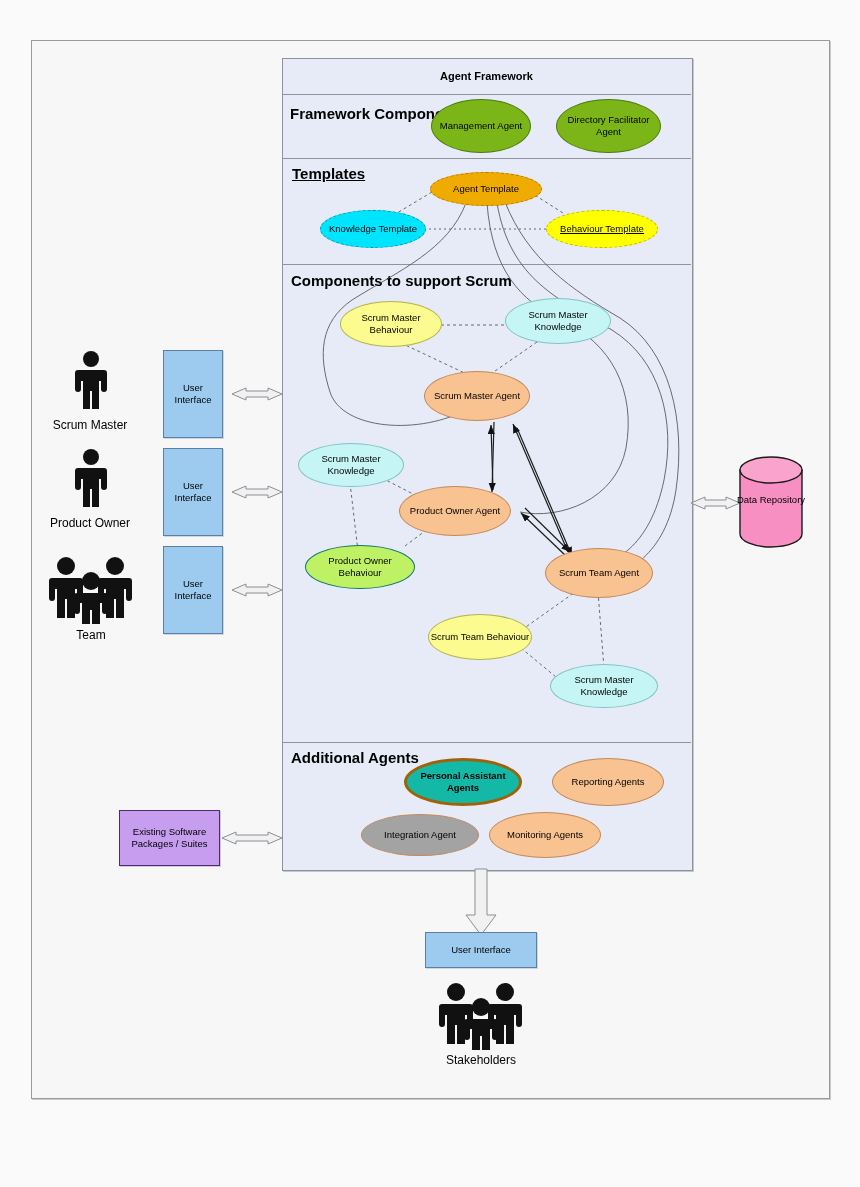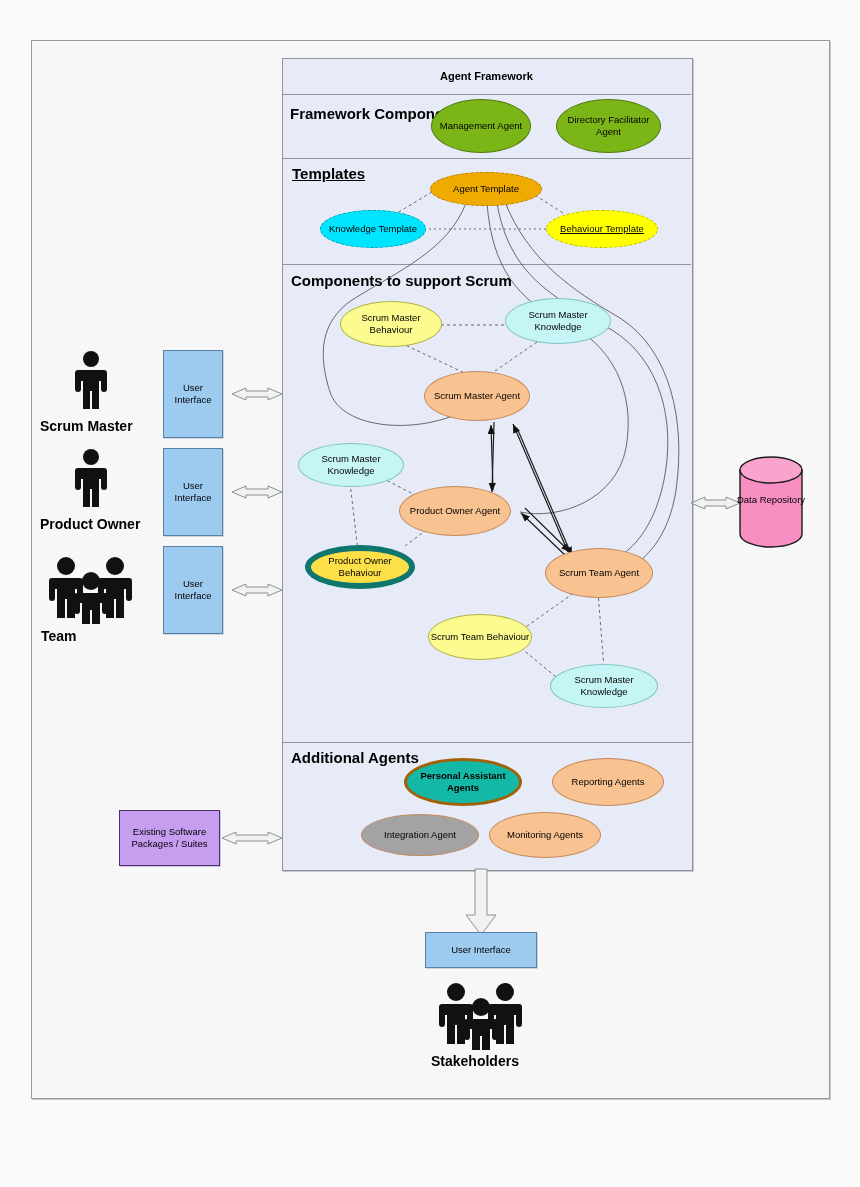--- a/index.html
+++ b/index.html
@@ -18,22 +18,22 @@
   .sec-label{position:absolute;font-size:15px;font-weight:bold;color:#000;
              white-space:nowrap;}
   svg.lines{position:absolute;left:0;top:0;width:860px;height:1187px;
             pointer-events:none;}
   .node{position:absolute;display:flex;align-items:center;justify-content:center;
         text-align:center;font-size:9.5px;line-height:12px;color:#000;
         box-sizing:border-box;}
   .ell{border-radius:50%;}
   .rect{border:1px solid #5a7fa8;box-shadow:1px 1px 0 #cfd6de;}
   .purple{border:1px solid #4b2d6b;box-shadow:1px 1px 0 #d2c6e0;}
-  .actor-label{position:absolute;font-size:14px;color:#000;
-               white-space:nowrap;font-weight:bold;}
+  .actor-label{position:absolute;font-size:12px;color:#000;text-align:center;
+               white-space:nowrap;}
   .person{position:absolute;}
   .db-label{position:absolute;display:flex;flex-direction:column;
             align-items:center;justify-content:center;font-size:9.5px;
             line-height:12px;color:#000;text-align:center;}
 </style>
 </head>
 <body>
 
 <div id="canvas">
 
@@ -155,22 +155,22 @@
     <span>Scrum Master Agent</span>
   </div>
   <div class="node ell" style="left:298px;top:443px;width:106px;height:44px;background:#c6f5f5;
               border:1px solid #7fc4c4;">
     <span>Scrum Master Knowledge</span>
   </div>
   <div class="node ell" style="left:399px;top:486px;width:112px;height:50px;background:#f8c291;
               border:1px solid #c3895a;">
     <span>Product Owner Agent</span>
   </div>
-  <div class="node ell" style="left:305px;top:545px;width:110px;height:44px;background:#fde047;
-              border:6px solid #0f766e;">
+  <div class="node ell" style="left:305px;top:545px;width:110px;height:44px;background:#bef264;
+              border:1px solid #0f766e;">
     <span>Product Owner Behaviour</span>
   </div>
   <div class="node ell" style="left:545px;top:548px;width:108px;height:50px;background:#f8c291;
               border:1px solid #c3895a;">
     <span>Scrum Team Agent</span>
   </div>
   <div class="node ell" style="left:428px;top:614px;width:104px;height:46px;background:#fbfb8f;
               border:1px solid #b3b34d;">
     <span>Scrum Team Behaviour</span>
   </div>

